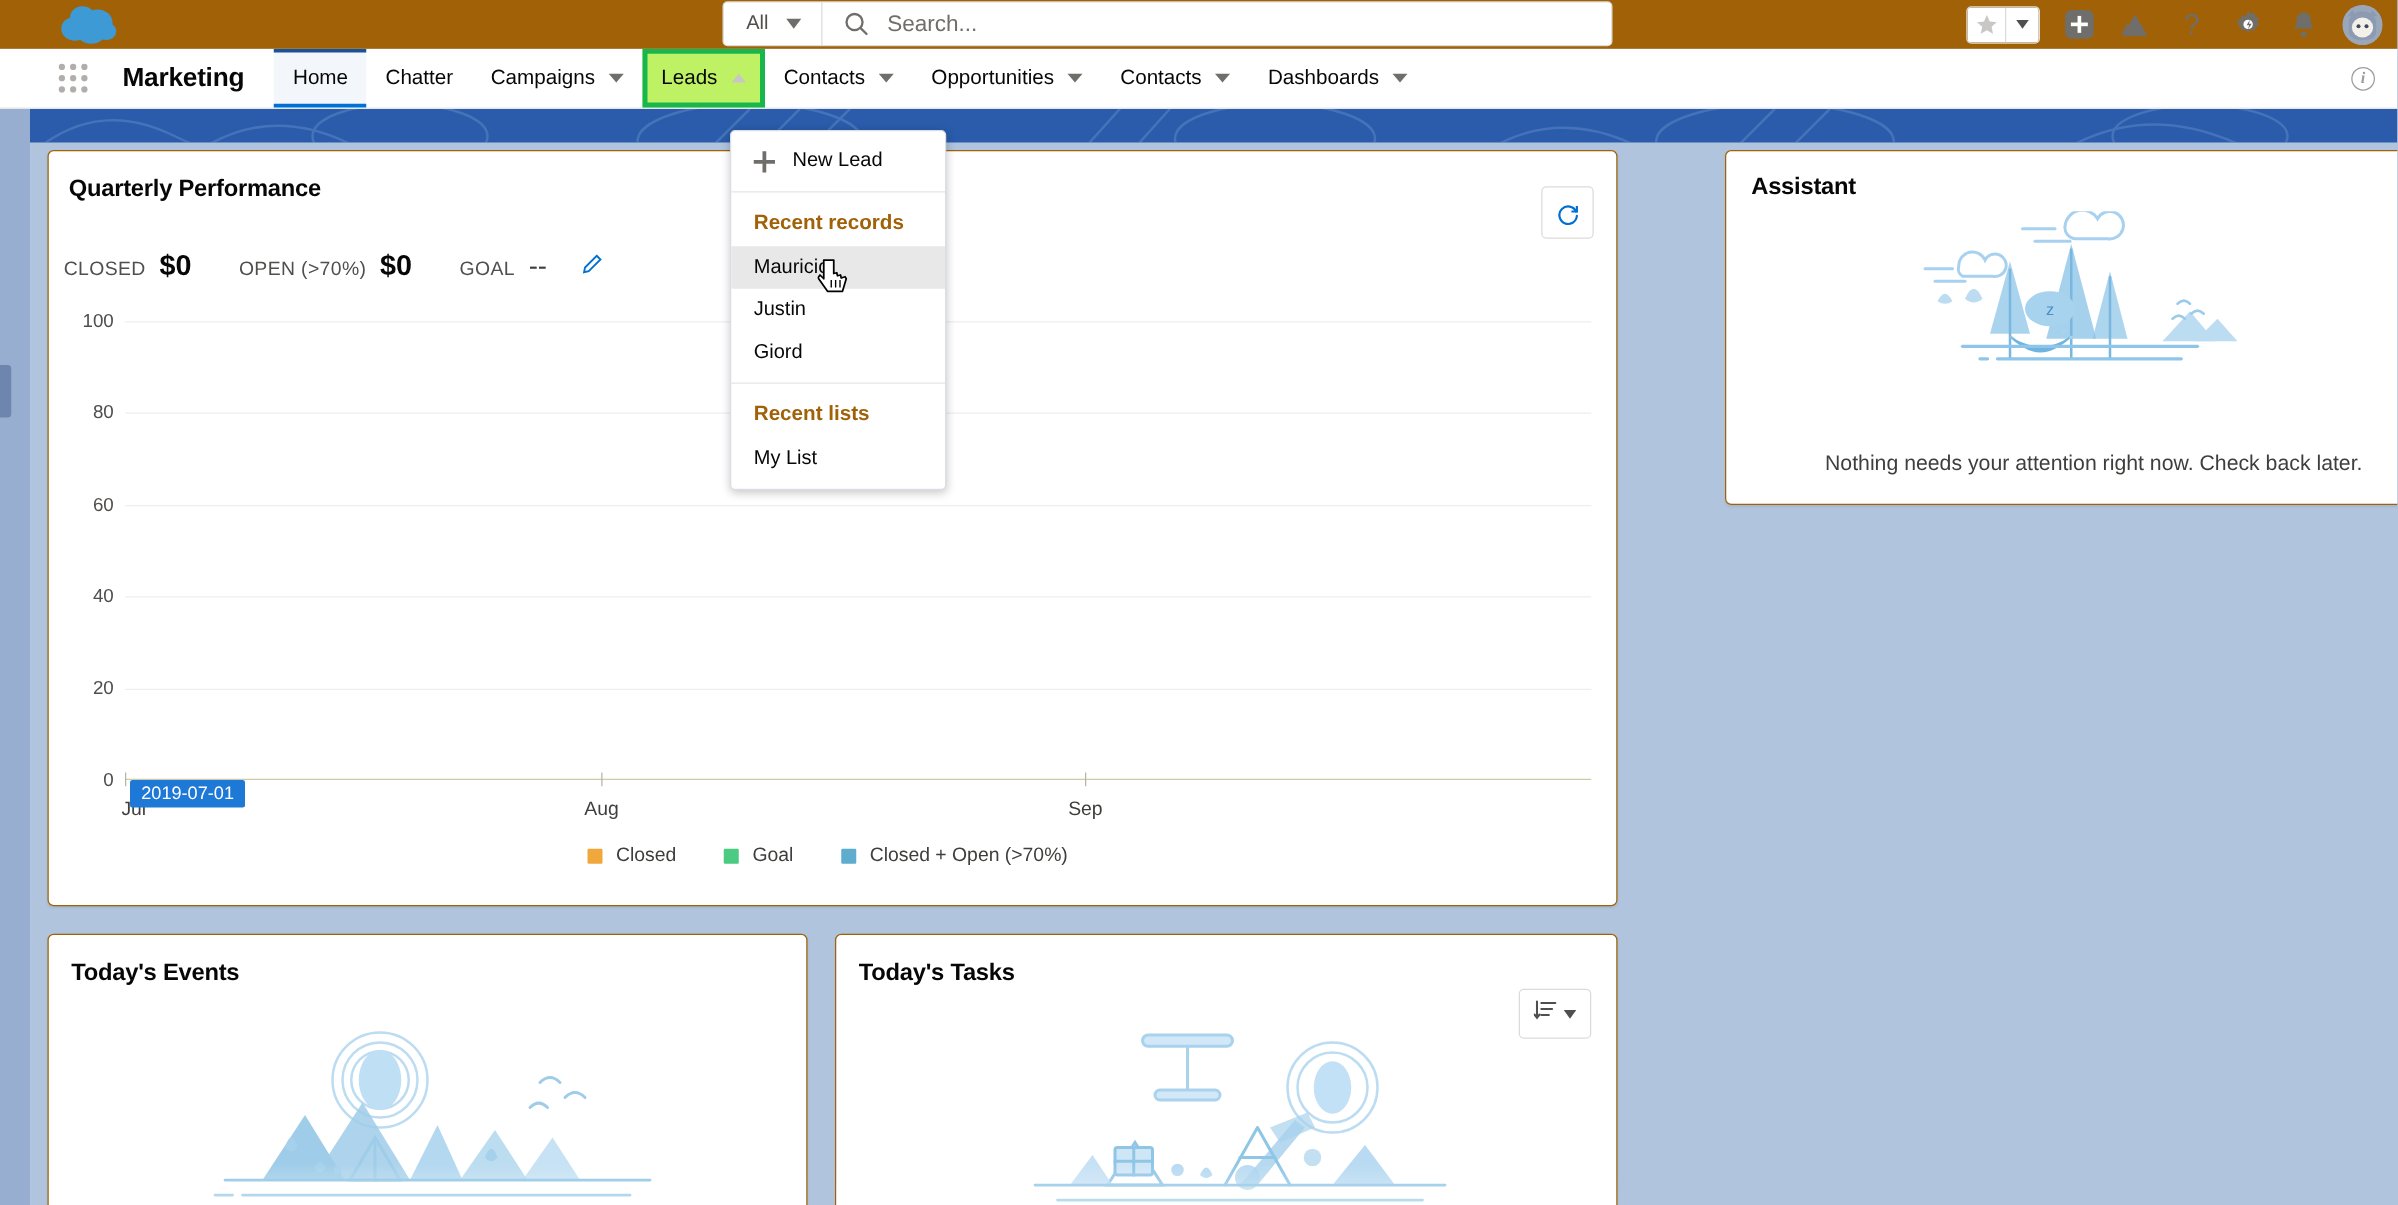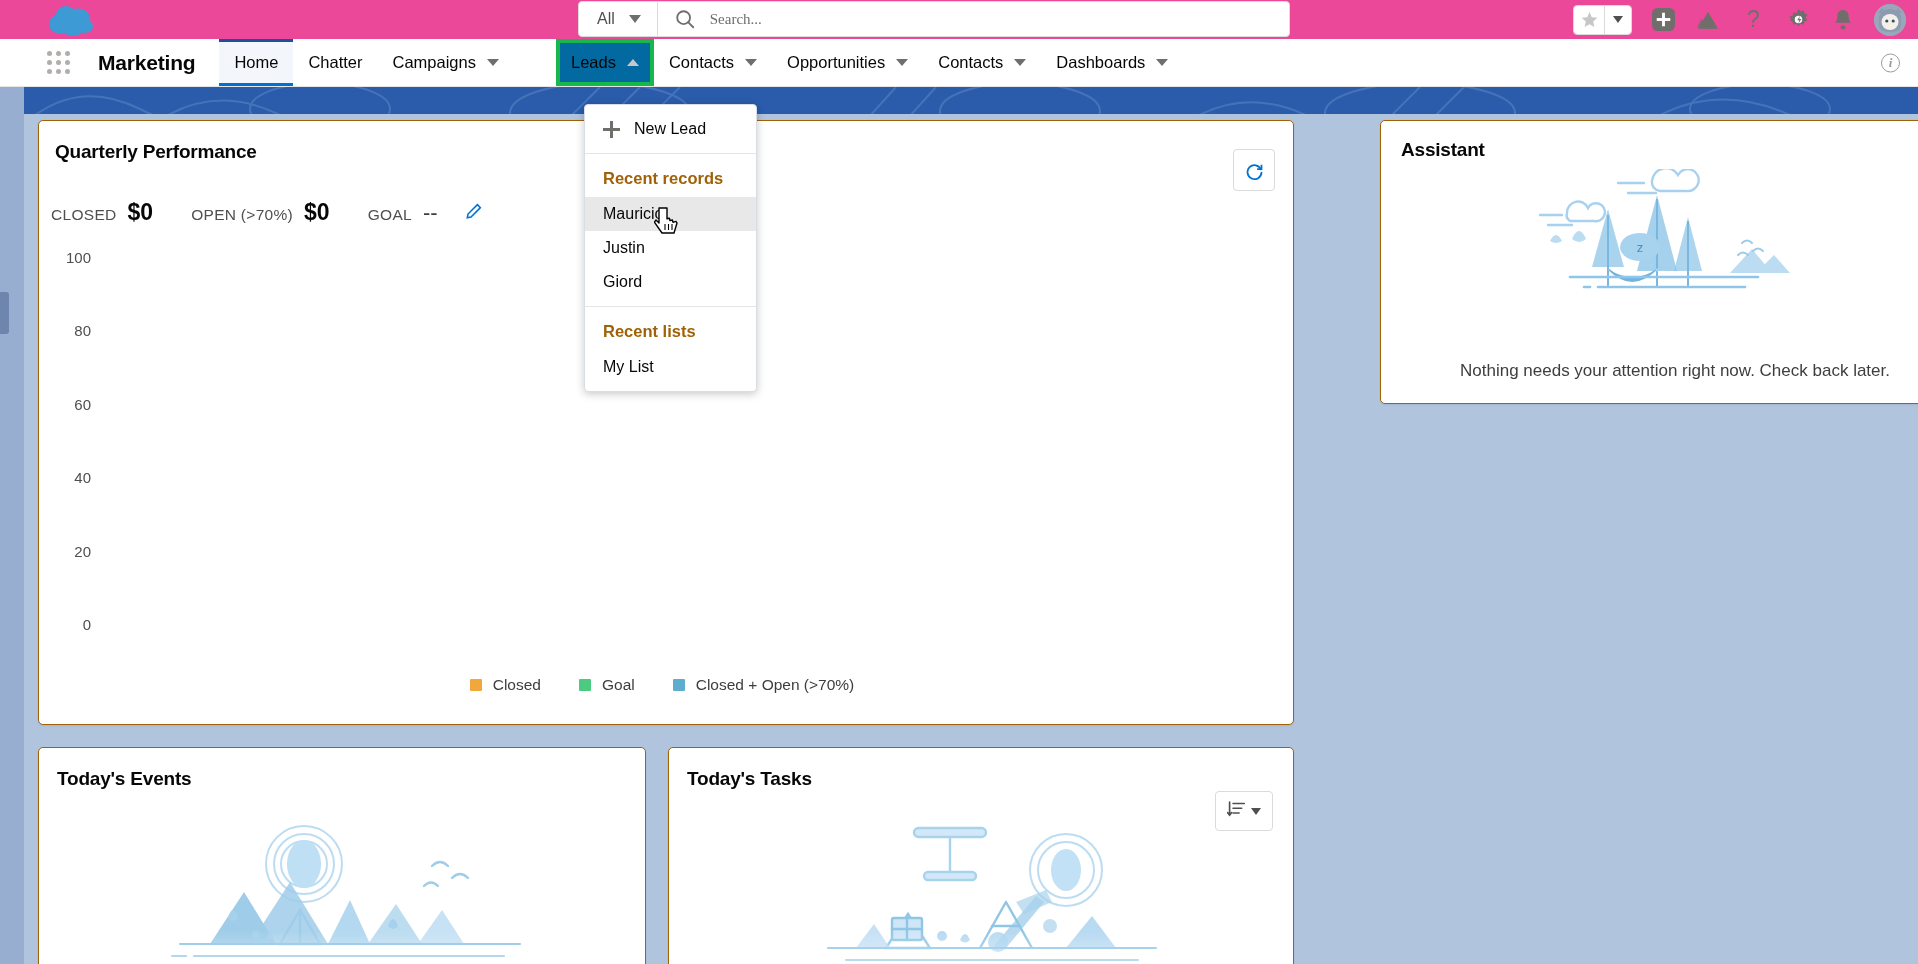--- a/index.html
+++ b/index.html
@@ -6,23 +6,23 @@
   html, body {
     width: 1918px; height: 964px;
     font-family: "Liberation Sans", sans-serif;
     background: #b0c4de;
     overflow: hidden;
   }
 
   
   .global-header {
     height: 39px;
-    background: #ec4899;
+    background: #a16207;
     display: flex;
-    align-items: flex-end;
+    align-items: flex-start;
     position: relative;
     z-index: 60;
   }
   .sf-logo { margin-left: 45px; width: 62px; height: 38px; display:flex; align-items:center; }
   .search-wrap {
     position: absolute; left: 578px; top: 1px;
     display: flex; align-items: center;
     width: 712px; height: 36px;
     border: 1px solid #dddbda; border-radius: 4px;
     background: #fff;
@@ -32,21 +32,21 @@
     padding: 0 16px 0 18px; height: 100%;
     border-right: 1px solid #dddbda;
     font-size: 16px; color: #514f4d;
   }
   .caret-dn {
     width: 0; height: 0;
     border-left: 6px solid transparent; border-right: 6px solid transparent;
     border-top: 8px solid #706e6b;
   }
   .search-icon-box { padding: 0 14px 0 16px; display:flex; align-items:center;}
-  .search-placeholder { font-size: 15px; color: #706e6b; font-family: Liberation Serif, serif; }
+  .search-placeholder { font-size: 18px; color: #706e6b; }
 
   .header-right {
     position: absolute; right: 12px; top: 0;
     height: 39px; display: flex; align-items: center; gap: 17px;
   }
   .fav-group { display:flex; align-items:stretch; height: 30px; border:1px solid #dddbda; border-radius:4px; overflow:hidden;}
   .fav-star { width: 30px; display:flex; align-items:center; justify-content:center; background:#fff;}
   .fav-caret { width: 27px; display:flex; align-items:center; justify-content:center; border-left:1px solid #dddbda; background:#fff;}
   .hdr-icon { width: 28px; height: 28px; display:flex; align-items:center; justify-content:center; cursor:pointer;}
   .avatar {
@@ -80,25 +80,24 @@
     position: relative; cursor: pointer;
     white-space: nowrap;
   }
   .nav-tab.active {
     background: #f3f6fb;
     border-bottom: 3px solid #0070d2;
     border-top: 3px solid #1b5297;
     justify-content: center;
   }
   .nav-tab.highlighted {
-    background: #0369a1;
+    background: #bef264;
     outline: 4px solid #18b74d;
     outline-offset: -4px;
     z-index: 5;
-    margin-left: 42px;
   }
   .chev {
     width: 0; height: 0;
     border-left: 6px solid transparent; border-right: 6px solid transparent;
     border-top: 7px solid #706e6b;
   }
   .chev.up { border-top: none; border-bottom: 7px solid #c9c7c5; }
   .info-dot {
     position: absolute; right: 18px; top: 50%; transform: translateY(-50%);
     width: 19px; height: 19px; border-radius: 50%;
@@ -462,20 +461,39 @@
     <div class="chart-area">
       <div class="y-axis">
         <span class="ytick" style="top:0%">100</span>
         <span class="ytick" style="top:20%">80</span>
         <span class="ytick" style="top:40%">60</span>
         <span class="ytick" style="top:60%">40</span>
         <span class="ytick" style="top:80%">20</span>
         <span class="ytick" style="top:100%">0</span>
       </div>
 
+      <div class="plot">
+        <div class="gridline" style="top:0%"></div>
+        <div class="gridline" style="top:20%"></div>
+        <div class="gridline" style="top:40%"></div>
+        <div class="gridline" style="top:60%"></div>
+        <div class="gridline" style="top:80%"></div>
+
+        <div class="axis-baseline"></div>
+
+        <div class="xtick-mark" style="left:0"></div>
+        <div class="xtick-mark" style="left:32.5%"></div>
+        <div class="xtick-mark" style="left:65.5%"></div>
+
+        <span class="xlabel" style="left:0.6%">Jul</span>
+        <span class="xlabel" style="left:32.5%">Aug</span>
+        <span class="xlabel" style="left:65.5%">Sep</span>
+
+        <div class="tooltip-pill">2019-07-01</div>
+      </div>
 
       <div class="legend">
         <div class="legend-item">
           <span class="swatch" style="background:#f0a83c"></span>
           <span>Closed</span>
         </div>
         <div class="legend-item">
           <span class="swatch" style="background:#4bca81"></span>
           <span>Goal</span>
         </div>

